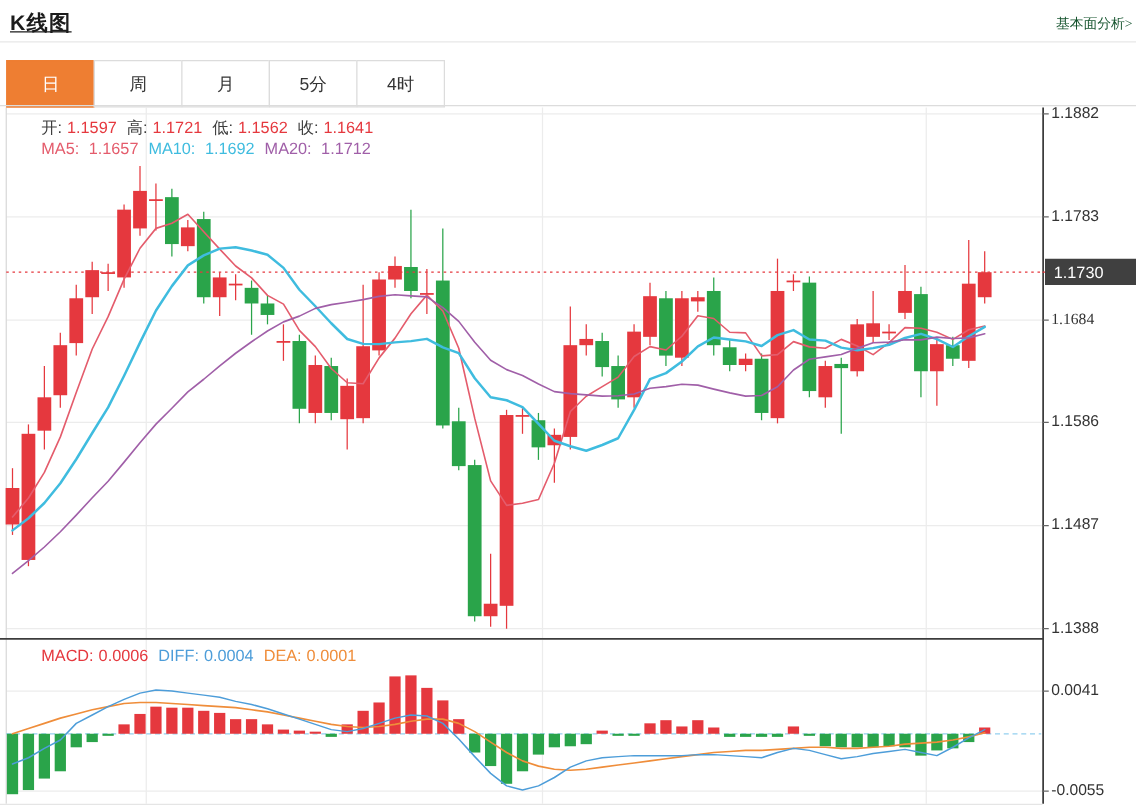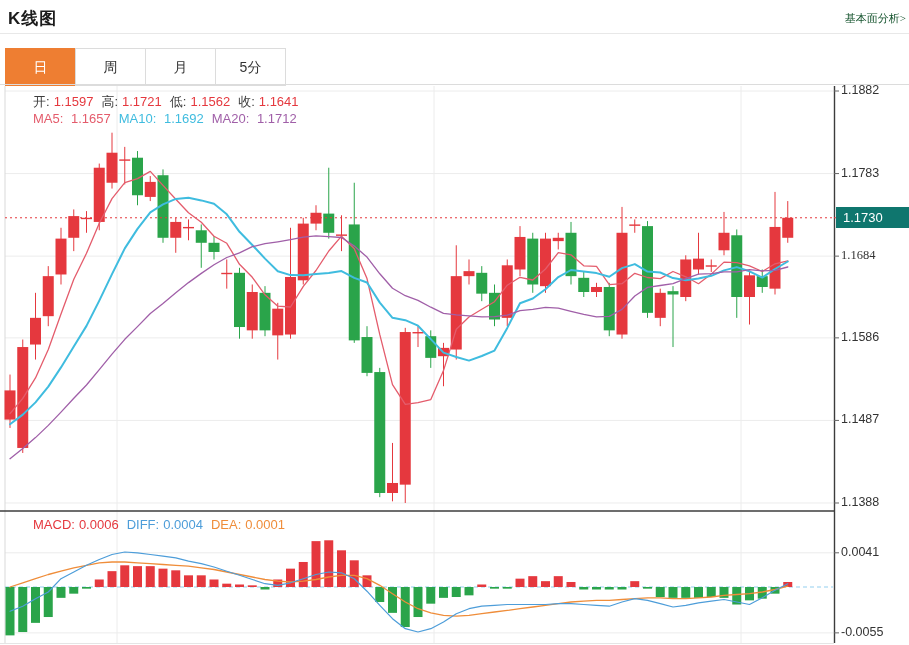--- a/index.html
+++ b/index.html
@@ -1,37 +1,37 @@
 <!DOCTYPE html>
 <html><head>
 <meta charset="utf-8">
 <style>
   html,body{margin:0;padding:0;background:#fff;}
   body{width:909px;height:645px;overflow:hidden;
        font-family:"Liberation Sans","DejaVu Sans",sans-serif;}
   #page{position:relative;width:909px;height:645px;background:#fff;}
   svg#chart-svg{position:absolute;left:0;top:0;width:909px;height:645px;pointer-events:auto;}
 
-  .page-title{position:absolute;left:8px;top:7px;font-size:17px;font-weight:700;color:#1c1c1c;letter-spacing:1px;}
+  .page-title{position:absolute;left:8px;top:7px;font-size:17px;font-weight:700;color:#1c1c1c;letter-spacing:1px;text-decoration:underline;}
   .fund-link{position:absolute;right:3px;top:11px;font-size:11px;color:#14532d;cursor:pointer;font-family:Liberation Serif, serif;}
   .header-divider{position:absolute;left:0;top:33px;width:909px;height:1px;background:#e8e8e8;}
 
   .tabbar{position:absolute;left:5px;top:48px;height:37px;display:flex;}
   .tab{width:69px;height:36px;line-height:36px;text-align:center;font-size:14px;color:#333;
        border:1px solid #dcdcdc;margin-left:-1px;background:#fff;cursor:pointer;box-sizing:content-box;}
   .tab:first-child{margin-left:0;}
   .tab.active{background:#ee7e32;border-color:#ee7e32;color:#fff;}
   .tab-underline{position:absolute;left:0;top:84px;width:909px;height:1px;background:#dcdcdc;}
 
   .readout{position:absolute;left:9px;font-size:13px;white-space:nowrap;pointer-events:none;margin-left:24px;}
   .readout span{margin-right:4px;}
   .seg{margin-right:11px;}
 
   .axis-label{position:absolute;left:841px;font-size:12.5px;color:#333;pointer-events:none;}
-  .price-box{position:absolute;left:836px;top:207px;width:73px;height:21px;background:#0f766e;
+  .price-box{position:absolute;left:836px;top:207px;width:73px;height:21px;background:#404040;
              color:#fff;font-size:13px;line-height:21px;padding-left:7px;box-sizing:border-box;pointer-events:none;}
 </style>
 </head>
 <body>
 
 <div id="page">
 
   <svg id="chart-svg" viewBox="0 0 909 645" xmlns="http://www.w3.org/2000/svg">
       <line x1="5" y1="91" x2="834" y2="91" stroke="#ececec" stroke-width="1"></line>
       <line x1="5" y1="173.56600000000017" x2="834" y2="173.56600000000017" stroke="#ececec" stroke-width="1"></line>
@@ -257,20 +257,21 @@
 
   <div class="page-title">K线图</div>
   <div class="fund-link">基本面分析&gt;</div>
   <div class="header-divider"></div>
 
   <div class="tabbar">
       <div class="tab active">日</div>
       <div class="tab">周</div>
       <div class="tab">月</div>
       <div class="tab">5分</div>
+      <div class="tab">4时</div>
     </div>
   <div class="tab-underline"></div>
 
   <div class="readout" style="top:93px;"><span class="seg"><span style="color: rgb(61, 61, 61);">开:</span><span style="color: rgb(229, 56, 62);">1.1597</span></span><span class="seg"><span style="color: rgb(61, 61, 61);">高:</span><span style="color: rgb(229, 56, 62);">1.1721</span></span><span class="seg"><span style="color: rgb(61, 61, 61);">低:</span><span style="color: rgb(229, 56, 62);">1.1562</span></span><span class="seg"><span style="color: rgb(61, 61, 61);">收:</span><span style="color: rgb(229, 56, 62);">1.1641</span></span></div>
   <div class="readout" style="top:111px;"><span class="seg"><span style="color: rgb(228, 92, 108);">MA5: </span><span style="color: rgb(228, 92, 108);">1.1657</span></span><span class="seg"><span style="color: rgb(63, 188, 223);">MA10: </span><span style="color: rgb(63, 188, 223);">1.1692</span></span><span class="seg"><span style="color: rgb(160, 95, 168);">MA20: </span><span style="color: rgb(160, 95, 168);">1.1712</span></span></div>
   <div class="readout" style="top:517px;"><span class="seg"><span style="color: rgb(229, 56, 62);">MACD:</span><span style="color: rgb(229, 56, 62);">0.0006</span></span><span class="seg"><span style="color: rgb(77, 157, 217);">DIFF:</span><span style="color: rgb(77, 157, 217);">0.0004</span></span><span class="seg"><span style="color: rgb(239, 141, 58);">DEA:</span><span style="color: rgb(239, 141, 58);">0.0001</span></span></div>
 
   <div id="price-labels">
       <div class="axis-label" style="top: 83px;">1.1882</div>
       <div class="axis-label" style="top: 165.566px;">1.1783</div>

